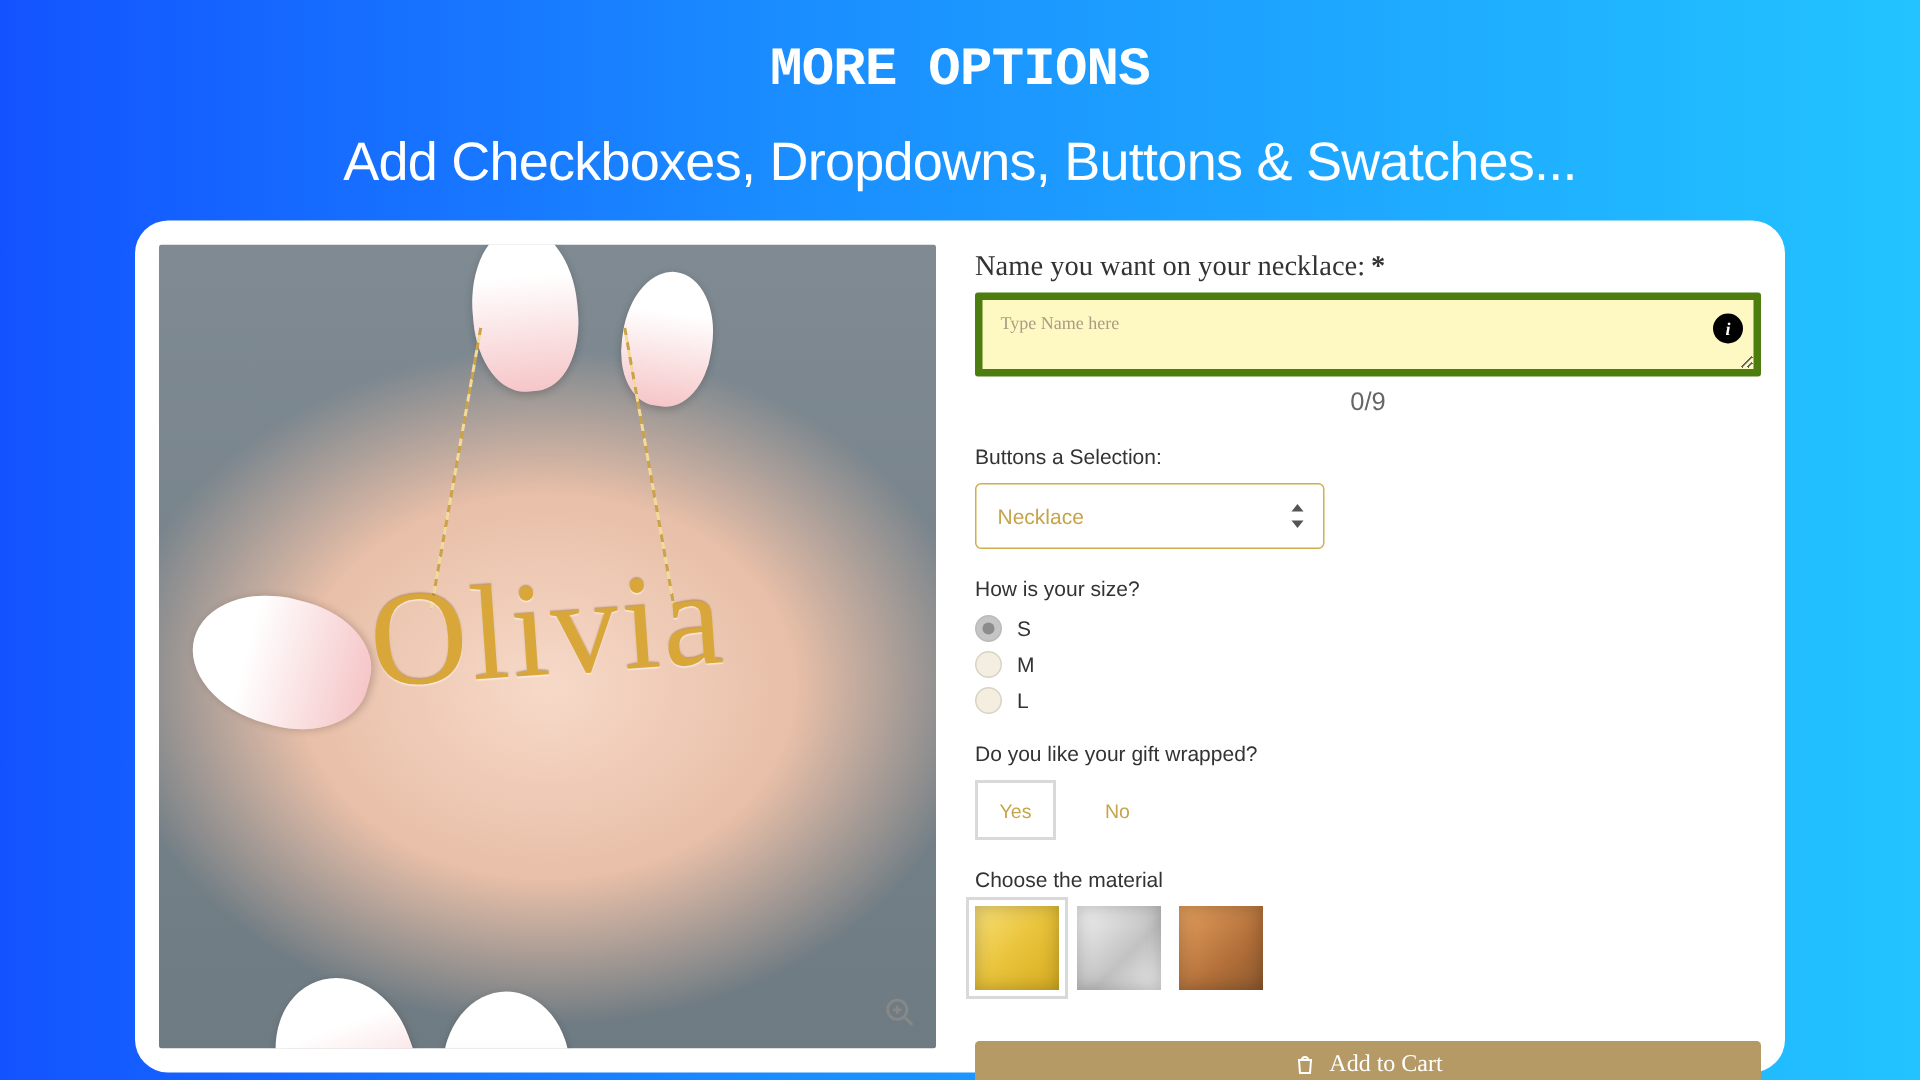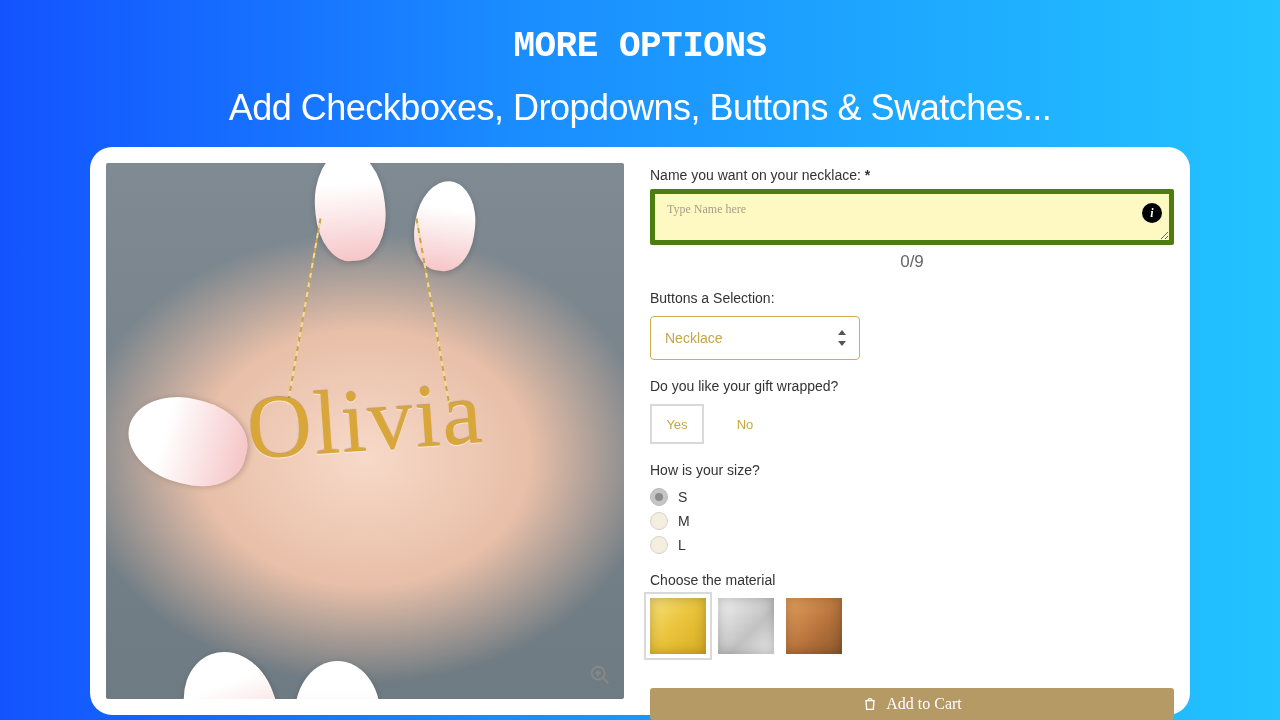--- a/index.html
+++ b/index.html
@@ -107,22 +107,22 @@
       justify-content: center;
     }
     .form {
       flex: 1;
       padding-top: 4px;
       font-size: 14px;
       color: #333;
     }
     .field { margin-bottom: 18px; }
     .label-script {
-      font-family: Liberation Sans, sans-serif;
-      font-size: 14px;
+      font-family: Liberation Serif, serif;
+      font-size: 19px;
       margin-bottom: 6px;
       display: inline-block;
       text-align: center;
     }
     .required { font-weight: 700; }
     .name-input-wrap {
       position: relative;
     }
     .name-input {
       width: 100%;
@@ -163,21 +163,21 @@
       color: #666;
       margin-top: 4px;
     }
     .plain-label {
       font-size: 14px;
       color: #333;
       margin-bottom: 10px;
       display: block;
     }
     .select-wrap {
-      width: 210px;
+      width: 233px;
       position: relative;
     }
     .select {
       width: 100%;
       height: 44px;
       border: 1px solid #d2ad4c;
       border-radius: 4px;
       background: #fff;
       padding: 0 36px 0 14px;
       font-size: 14px;
@@ -324,40 +324,40 @@
           <option>Necklace</option>
         </select>
         <svg class="select-chevrons" viewBox="0 0 12 20" fill="#555">
           <path d="M6 2 L10 7 L2 7 Z"></path>
           <path d="M6 18 L2 13 L10 13 Z"></path>
         </svg>
       </div>
     </div>
 
     <div class="field">
+      <span class="plain-label">How is your size?</span>
+      <div class="radio-row">
+        <div class="radio selected"></div>
+        <span class="radio-label">S</span>
+      </div>
+      <div class="radio-row">
+        <div class="radio"></div>
+        <span class="radio-label">M</span>
+      </div>
+      <div class="radio-row">
+        <div class="radio"></div>
+        <span class="radio-label">L</span>
+      </div>
+    </div>
+
+    <div class="field">
       <span class="plain-label">Do you like your gift wrapped?</span>
       <div class="btn-group">
         <button class="opt-btn selected">Yes</button>
         <button class="opt-btn">No</button>
-      </div>
-    </div>
-
-    <div class="field">
-      <span class="plain-label">How is your size?</span>
-      <div class="radio-row">
-        <div class="radio selected"></div>
-        <span class="radio-label">S</span>
-      </div>
-      <div class="radio-row">
-        <div class="radio"></div>
-        <span class="radio-label">M</span>
-      </div>
-      <div class="radio-row">
-        <div class="radio"></div>
-        <span class="radio-label">L</span>
       </div>
     </div>
 
     <div class="field">
       <span class="plain-label">Choose the material</span>
       <div class="swatch-row">
         <div class="swatch gold selected"></div>
         <div class="swatch silver"></div>
         <div class="swatch bronze"></div>
       </div>

